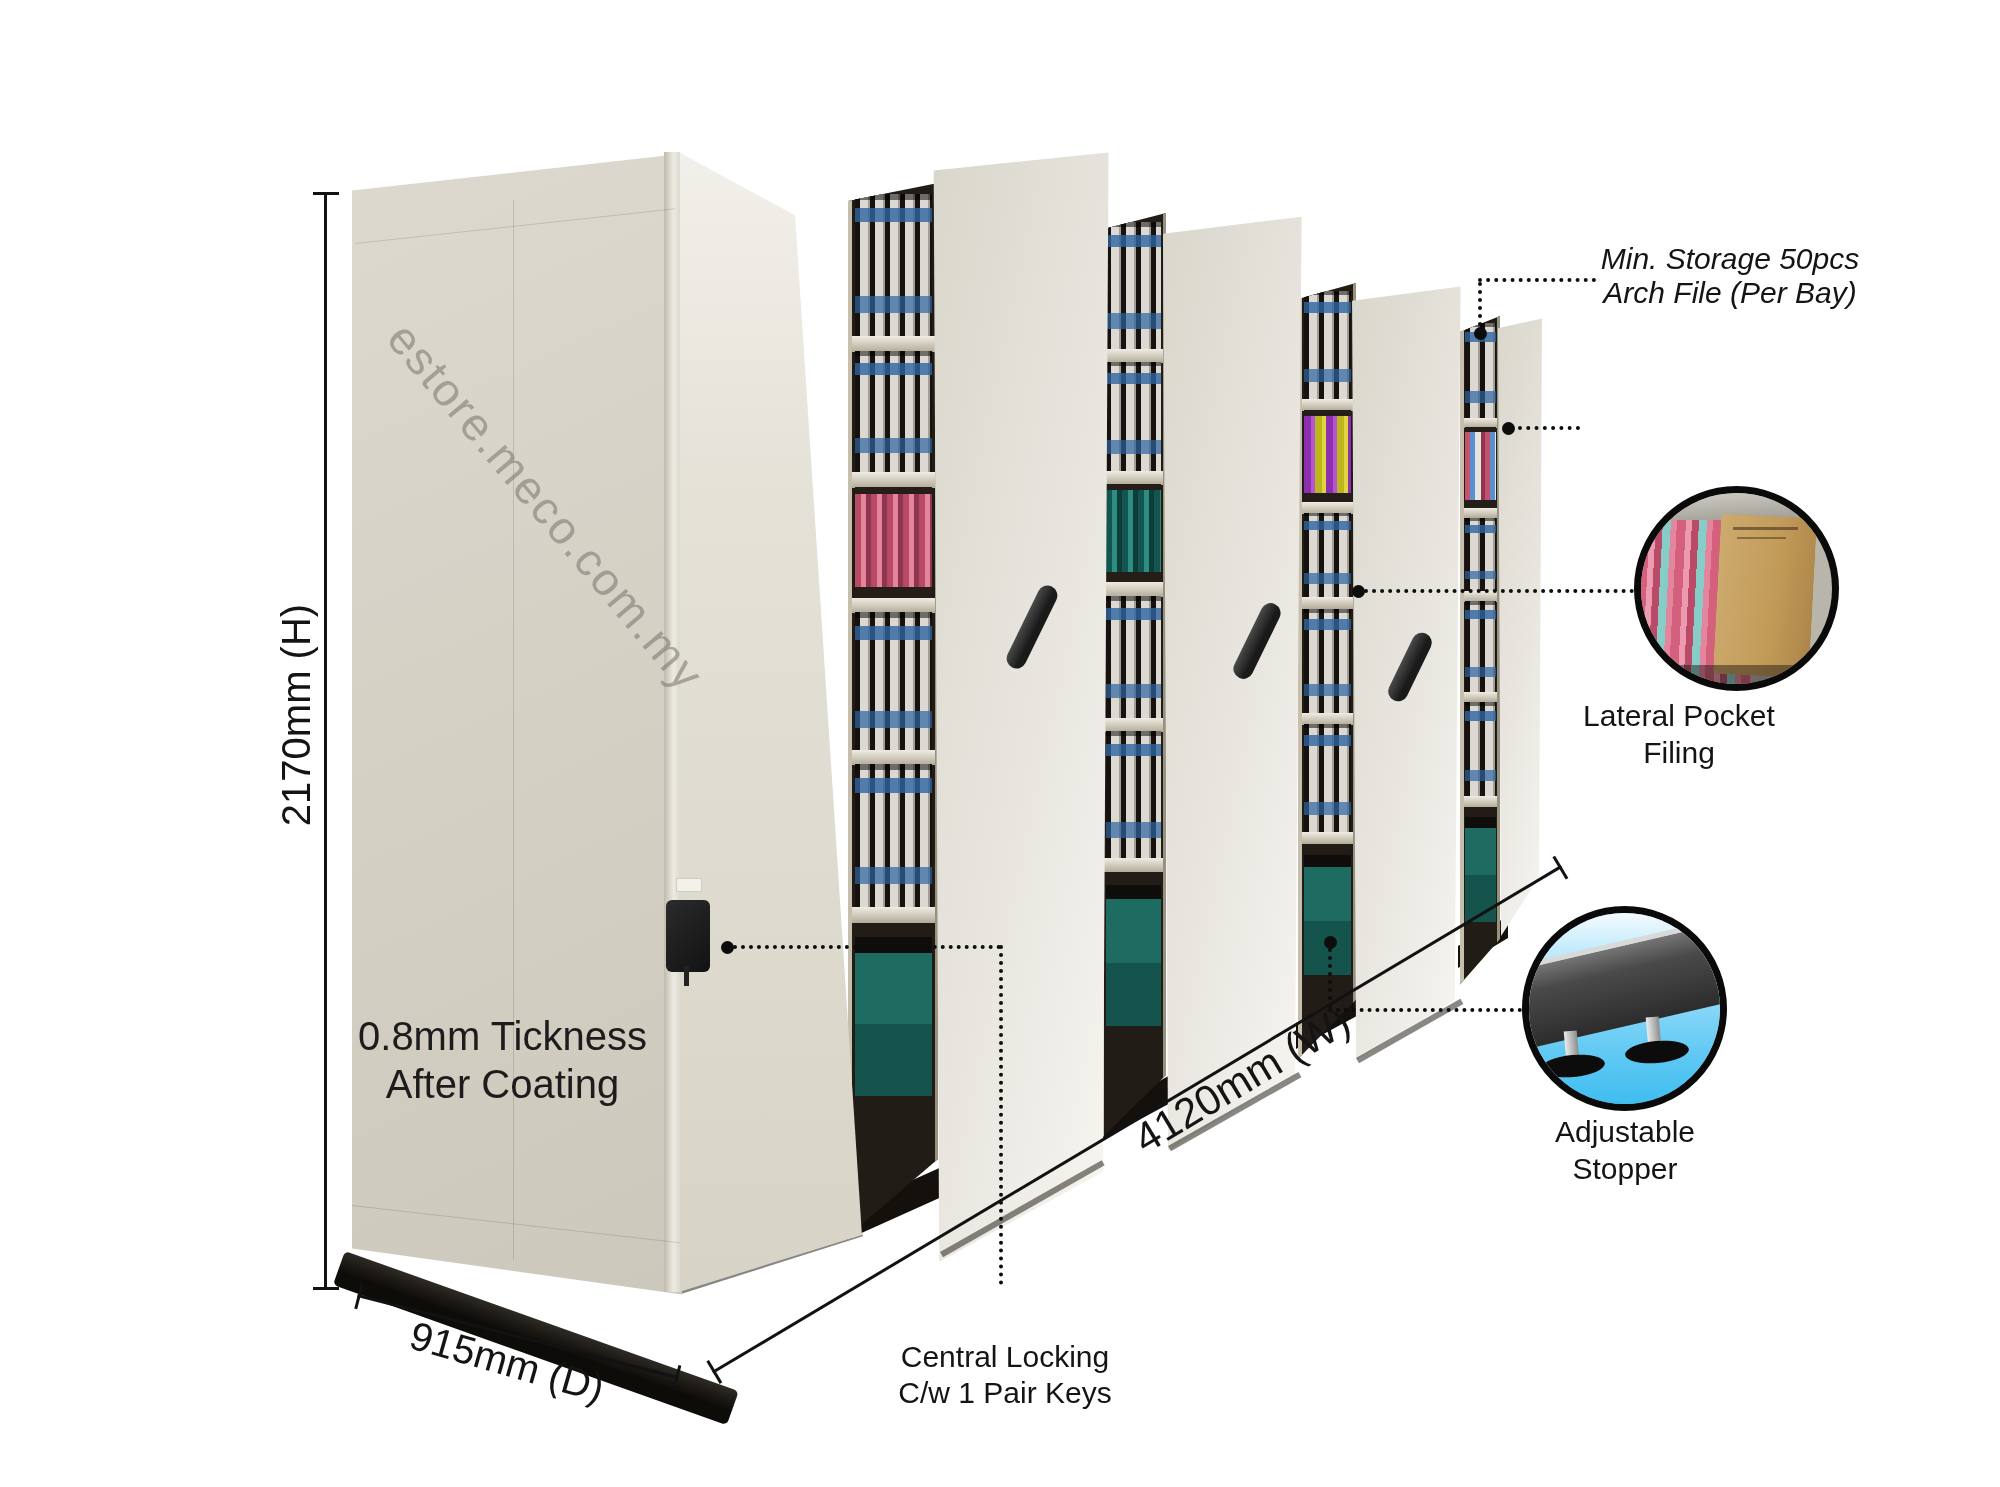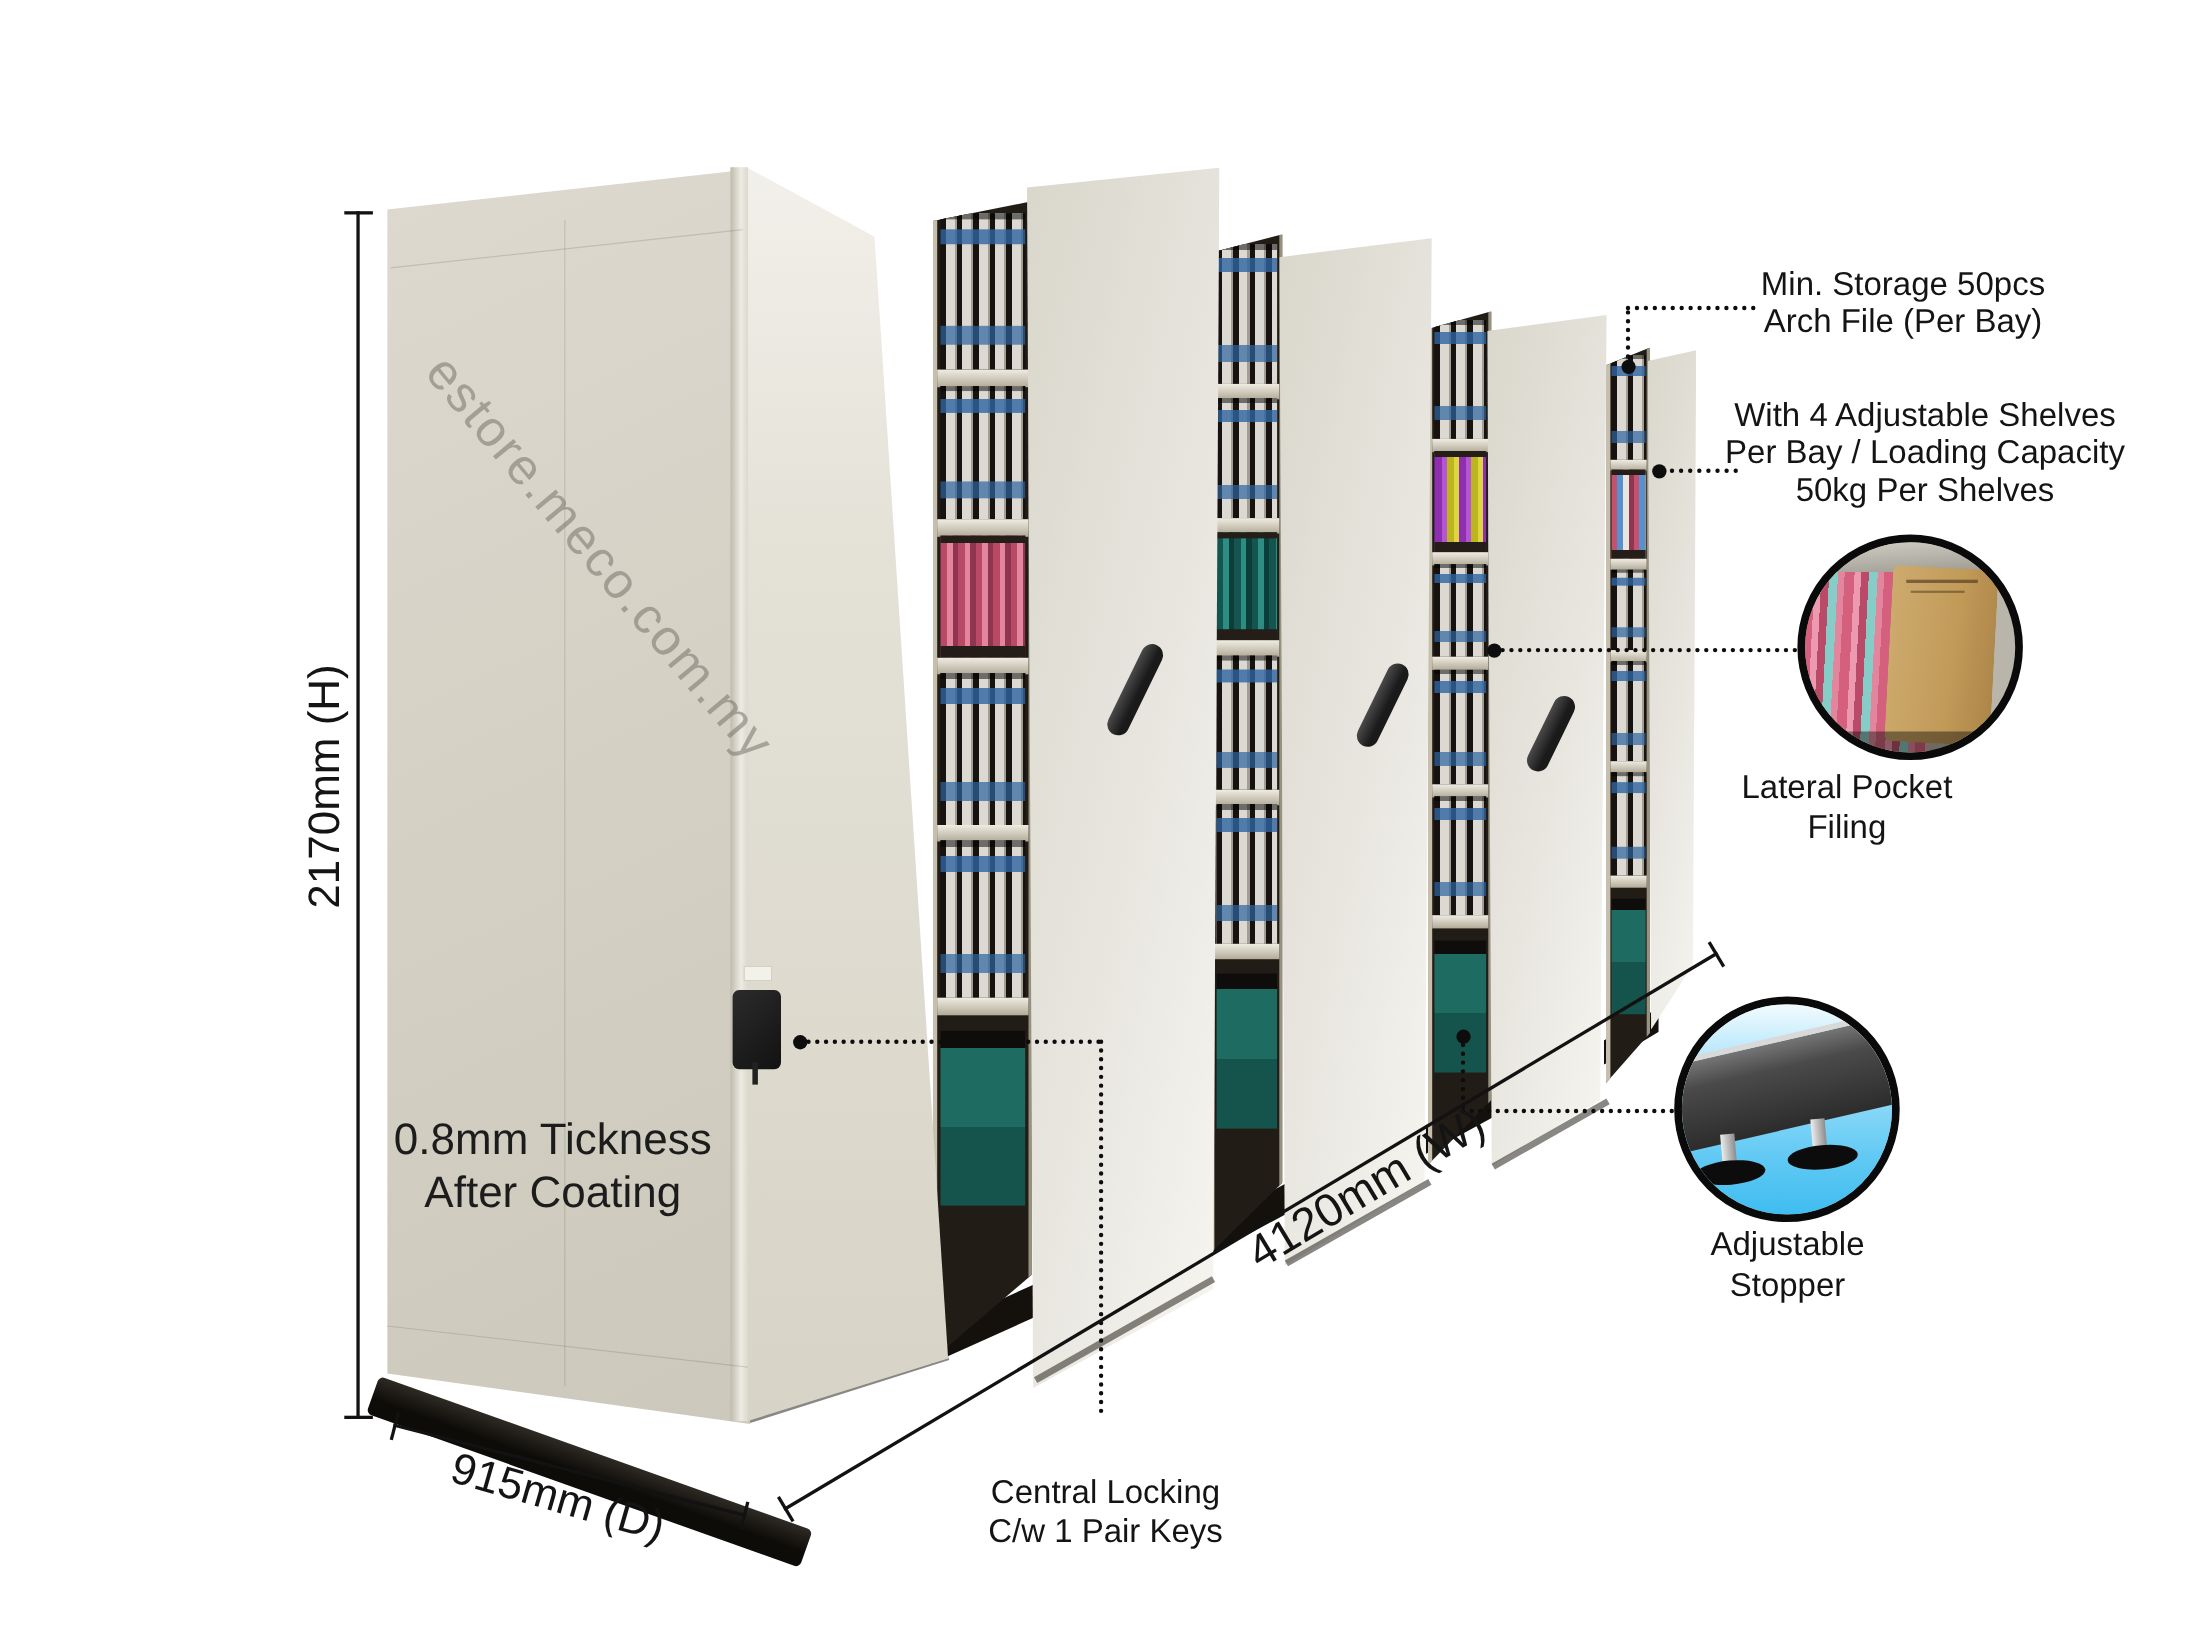--- a/index.html
+++ b/index.html
@@ -215,32 +215,27 @@
 
   <div class="dimline" style="left:712px;top:1371px;width:988px;transform:rotate(-30.8deg);">
     <div class="tk a"></div>
     <div class="tk b"></div>
   </div>
   <div class="dimlabel" style="left:1242px;top:1080px;font-size:42px;transform:translate(-50%,-50%) rotate(-31deg);">4120mm (W)</div>
 
   <div class="cdot" style="left:1474px;top:327px;"></div>
   <div class="dot-v" style="left:1478px;top:282px;height:52px;"></div>
   <div class="dot-h" style="left:1478px;top:278px;width:118px;"></div>
-  <div class="note" style="left:1560px;top:242px;width:340px;">
+  <div class="note" style="left:1560px;top:242px;width:340px;font-style:italic;">
     <div style="position:static;">Min. Storage 50pcs</div>
     <div style="position:static;">Arch File (Per Bay)</div>
   </div>
 
   <div class="cdot" style="left:1502px;top:422px;"></div>
   <div class="dot-h" style="left:1518px;top:426px;width:62px;"></div>
-  <div class="note" style="left:1555px;top:361px;width:390px;">
-    <div style="position:static;">With 4 Adjustable Shelves</div>
-    <div style="position:static;">Per Bay / Loading Capacity</div>
-    <div style="position:static;">50kg Per Shelves</div>
-  </div>
 
   <div class="cdot" style="left:1352px;top:585px;"></div>
   <div class="dot-h" style="left:1364px;top:589px;width:270px;"></div>
   <div class="circle" style="left:1634px;top:486px;">
     <div class="lat-shelf"></div>
     <div class="lat-files"></div>
     <div class="lat-kraft"></div>
     <div class="lat-krafttxt"></div>
     <div class="lat-krafttxt2"></div>
     <div class="lat-dark"></div>

